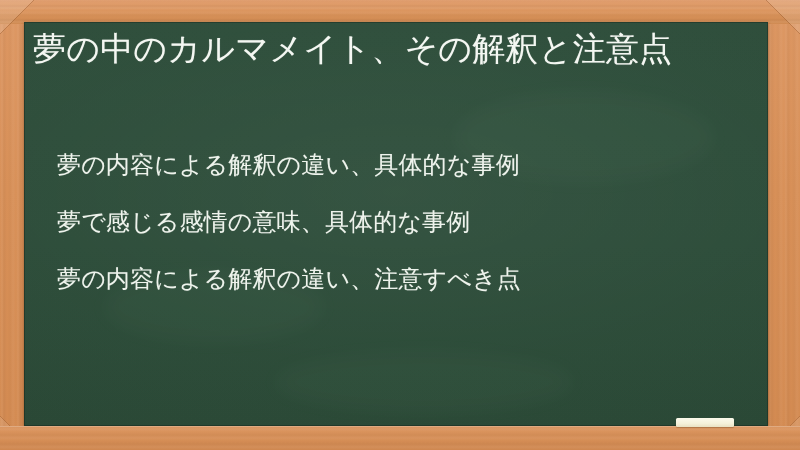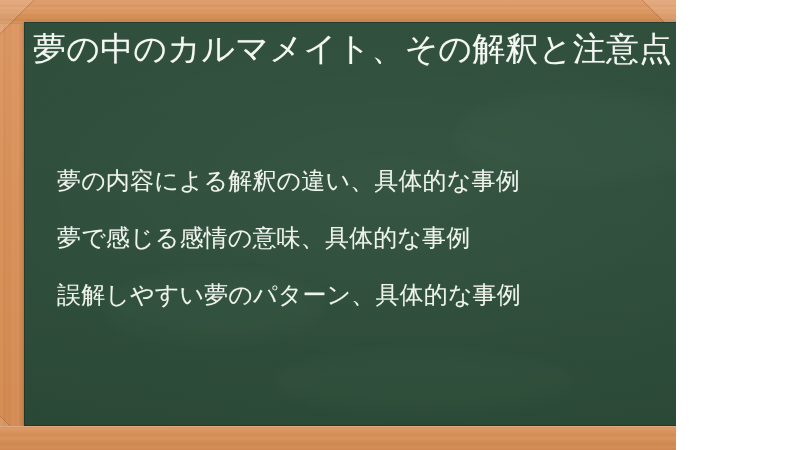--- a/index.html
+++ b/index.html
@@ -8,21 +8,21 @@
     padding: 0;
     background: #ffffff;
   }
   body {
     font-family: "DejaVu Sans", "Liberation Sans", sans-serif;
   }
 
   
   .stage {
     position: relative;
-    width: 676px;
+    width: 800px;
     height: 450px;
     overflow: hidden;
     background: #bef264;
   }
 
   
   .frame {
     position: absolute;
     inset: 0;
     background:
@@ -158,21 +158,21 @@
     width: 690px;
     margin: 0;
     padding: 0;
     list-style: none;
   }
   .bullets li {
     color: #eef3ec;
     font-size: 24px;
     line-height: 1.26;
     letter-spacing: 0.15px;
-    margin: 16px 0 27px 0;
+    margin: 0 0 27px 0;
     text-shadow: 0 0 1px rgba(255,255,255,0.24);
   }
   .bullets li:last-child { margin-bottom: 0; }
 
   
   .chalk {
     position: absolute;
     left: 676px;
     top: 418px;
     width: 58px;
@@ -200,21 +200,21 @@
     <div class="smudge" style="left:80px;  top:250px; width:220px; height:70px;"></div>
     <div class="smudge" style="left:430px; top:70px;  width:260px; height:90px;"></div>
     <div class="smudge" style="left:250px; top:330px; width:300px; height:60px;"></div>
 
     <div class="board-content">
       <h1 class="title">夢の中のカルマメイト、その解釈と注意点</h1>
 
       <ul class="bullets">
         <li>夢の内容による解釈の違い、具体的な事例</li>
         <li>夢で感じる感情の意味、具体的な事例</li>
-        <li>誤解しやすい夢のパターン、具体的な事例</li>
+        <li>夢の内容による解釈の違い、注意すべき点</li>
       </ul>
     </div>
   </div>
 
   <div class="ledge"></div>
 
   <div class="chalk"></div>
 
 </div>
 

